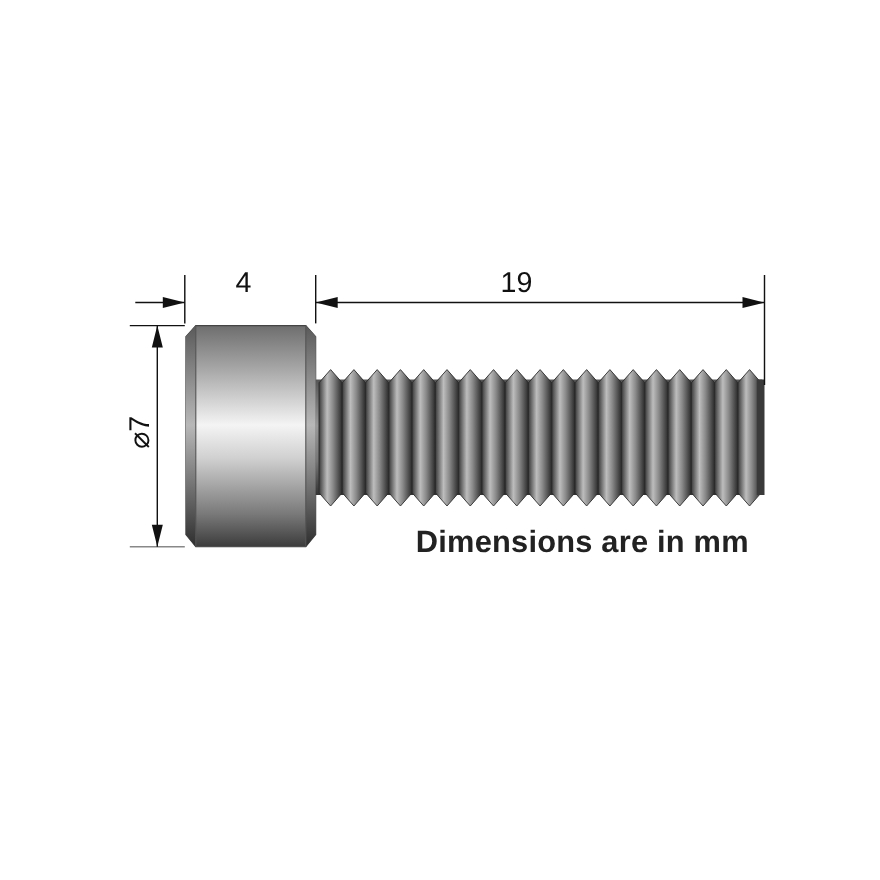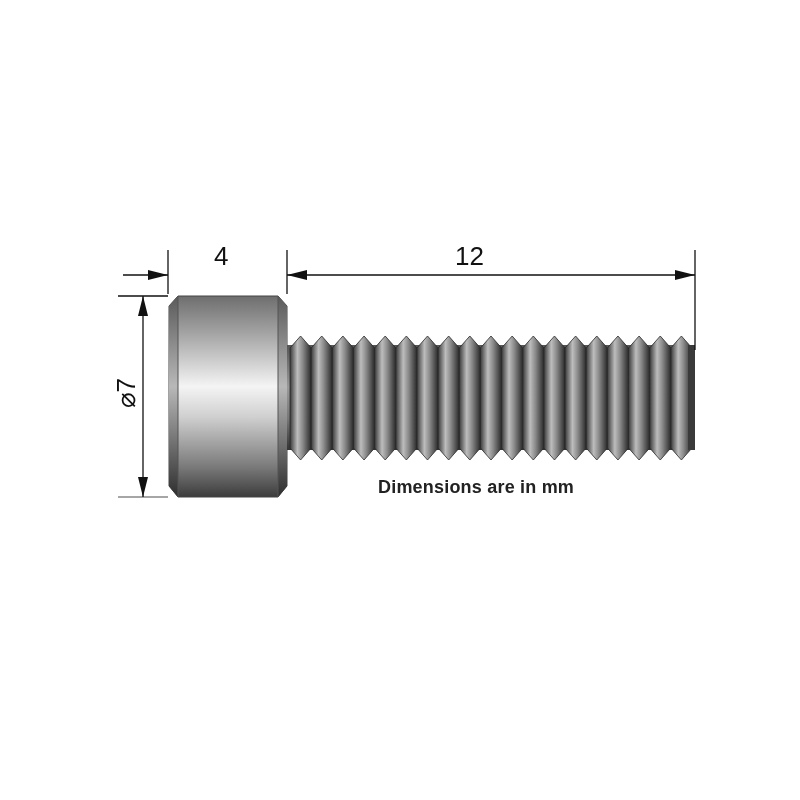--- a/index.html
+++ b/index.html
@@ -2,21 +2,21 @@
 <html><head>
 <meta charset="utf-8">
 <style>
   html, body { margin: 0; padding: 0; background: #ffffff; }
   body { width: 800px; height: 800px; position: relative; overflow: hidden; font-family: "Liberation Sans", sans-serif; }
   #drawing { position: absolute; left: 0; top: 0; width: 800px; height: 800px; }
   .dim-label { position: absolute; font-family: "Liberation Sans", sans-serif; color: #111; font-size: 26px; line-height: 1; }
   #label-4 { left: 214px; top: 243px; }
   #label-14 { left: 455px; top: 243px; }
   #label-dia { left: 96px; top: 380px; transform: rotate(-90deg); transform-origin: center; width: 60px; text-align: center; }
-  #note { position: absolute; left: 378px; top: 477px; font-size: 18px; font-weight: bold; color: #222; letter-spacing: 0.2px; }
+  #note { position: absolute; left: 378px; top: 477px; font-size: 28px; font-weight: bold; color: #222; letter-spacing: 0.2px; }
 </style>
 </head>
 <body>
 
 <svg id="drawing" viewBox="0 0 800 800" xmlns="http://www.w3.org/2000/svg">
   <defs>
     <linearGradient id="headGrad" x1="0" y1="0" x2="0" y2="1">
       <stop offset="0" stop-color="#6e6e6e"></stop>
       <stop offset="0.2" stop-color="#a8a8a8"></stop>
       <stop offset="0.45" stop-color="#f4f4f4"></stop>
@@ -91,15 +91,15 @@
 
     <line x1="118" y1="296" x2="168" y2="296"></line>
     <line x1="118" y1="497" x2="168" y2="497" stroke="#888"></line>
     <line x1="143" y1="296" x2="143" y2="497"></line>
     <polygon points="143,296 138,316 148,316" stroke="none"></polygon>
     <polygon points="143,497 138,477 148,477" stroke="none"></polygon>
   </g>
 </svg>
 
 <div class="dim-label" id="label-4">4</div>
-<div class="dim-label" id="label-14">12</div>
+<div class="dim-label" id="label-14">19</div>
 <div class="dim-label" id="label-dia">⌀7</div>
 <div id="note">Dimensions are in mm</div>
 
 </body></html>

